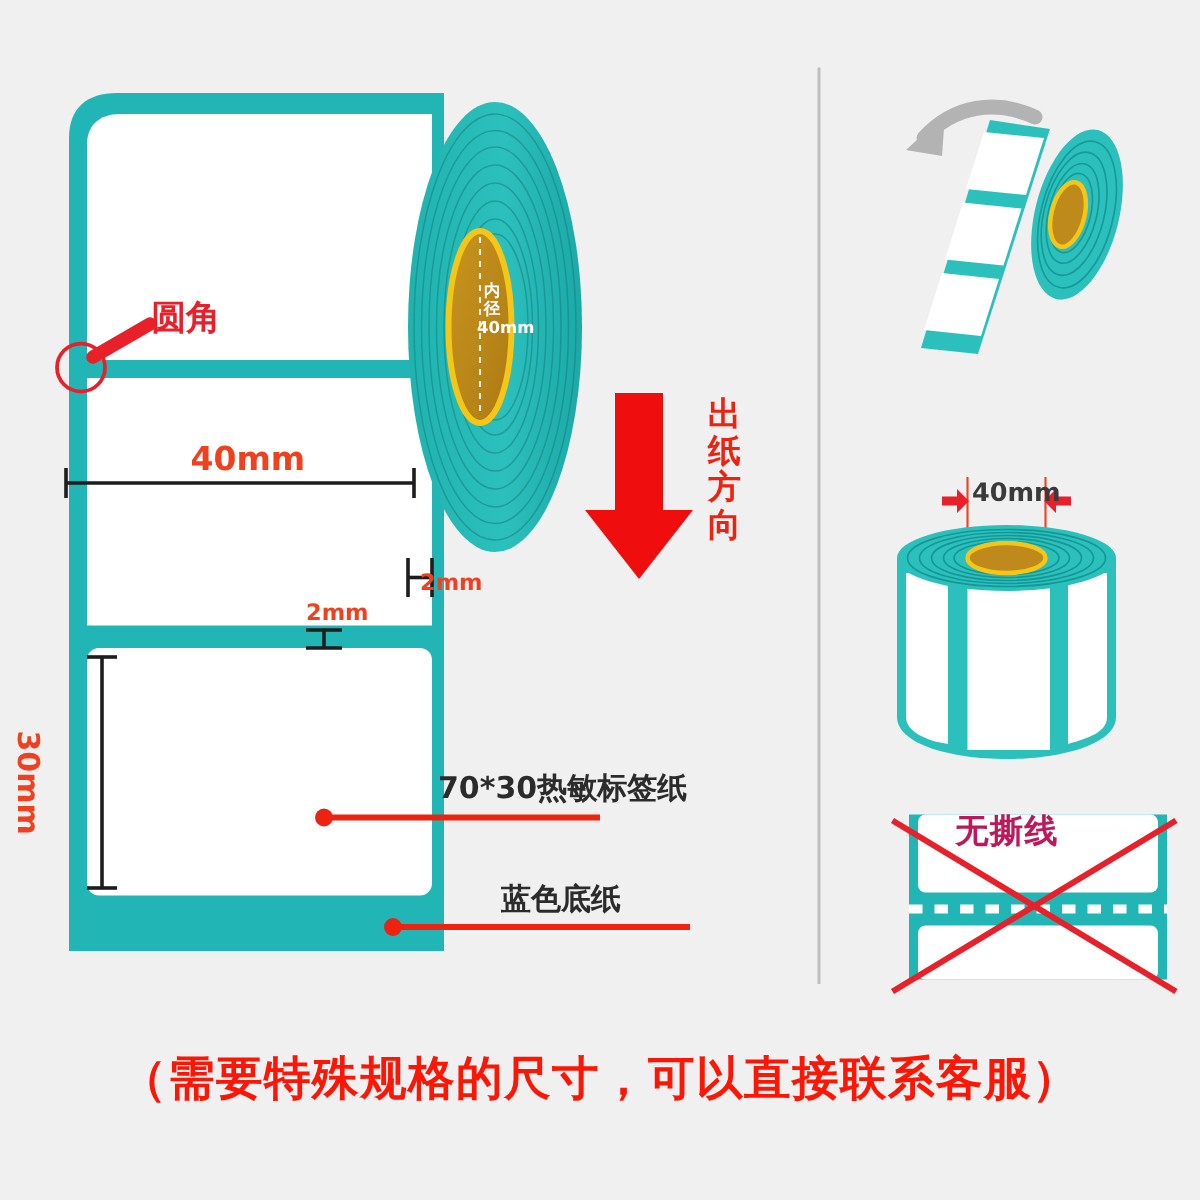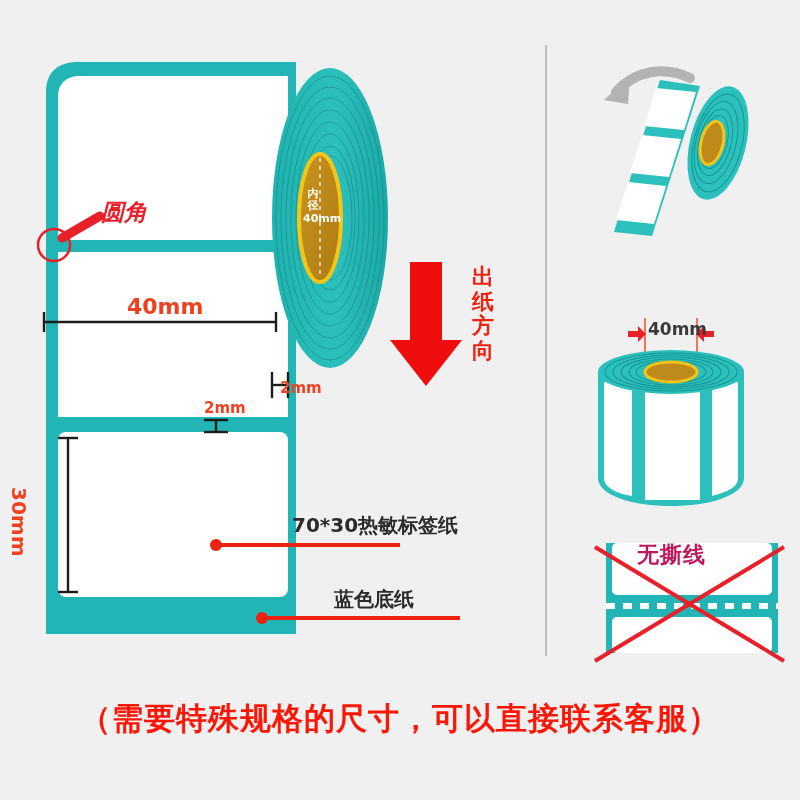--- a/index.html
+++ b/index.html
@@ -40,21 +40,20 @@
     text-align: center;
     font-size: 31px;
     font-weight: bold;
     color: #fb1606;
     letter-spacing: 1px;
   }
   #label-yuanjiao {
     left: 101px; top: 201px;
     font-size: 23px; font-weight: bold;
     color: #e8202a;
-    font-style: italic;
   }
   #label-40mm-width {
     left: 127px; top: 296px;
     font-size: 22px; font-weight: bold;
     color: #f0411f;
   }
   #label-2mm-right {
     left: 280px; top: 381px;
     font-size: 15px; font-weight: bold;
     color: #f0411f;
@@ -86,21 +85,21 @@
     left: 472px; top: 265px;
     font-size: 22px; font-weight: bold;
     color: #ee2211;
     width: 26px;
     white-space: normal;
     text-align: left;
     line-height: 1.12;
     letter-spacing: 0px;
   }
   #label-core-inner {
-    left: 303px; top: 188px;
+    left: 318px; top: 188px;
     width: 20px;
     text-align: center;
     font-size: 11px;
     font-weight: bold;
     color: #ffffff;
     white-space: normal;
     line-height: 1.12;
   }
   #label-core-40mm-top {
     left: 648px; top: 321px;

